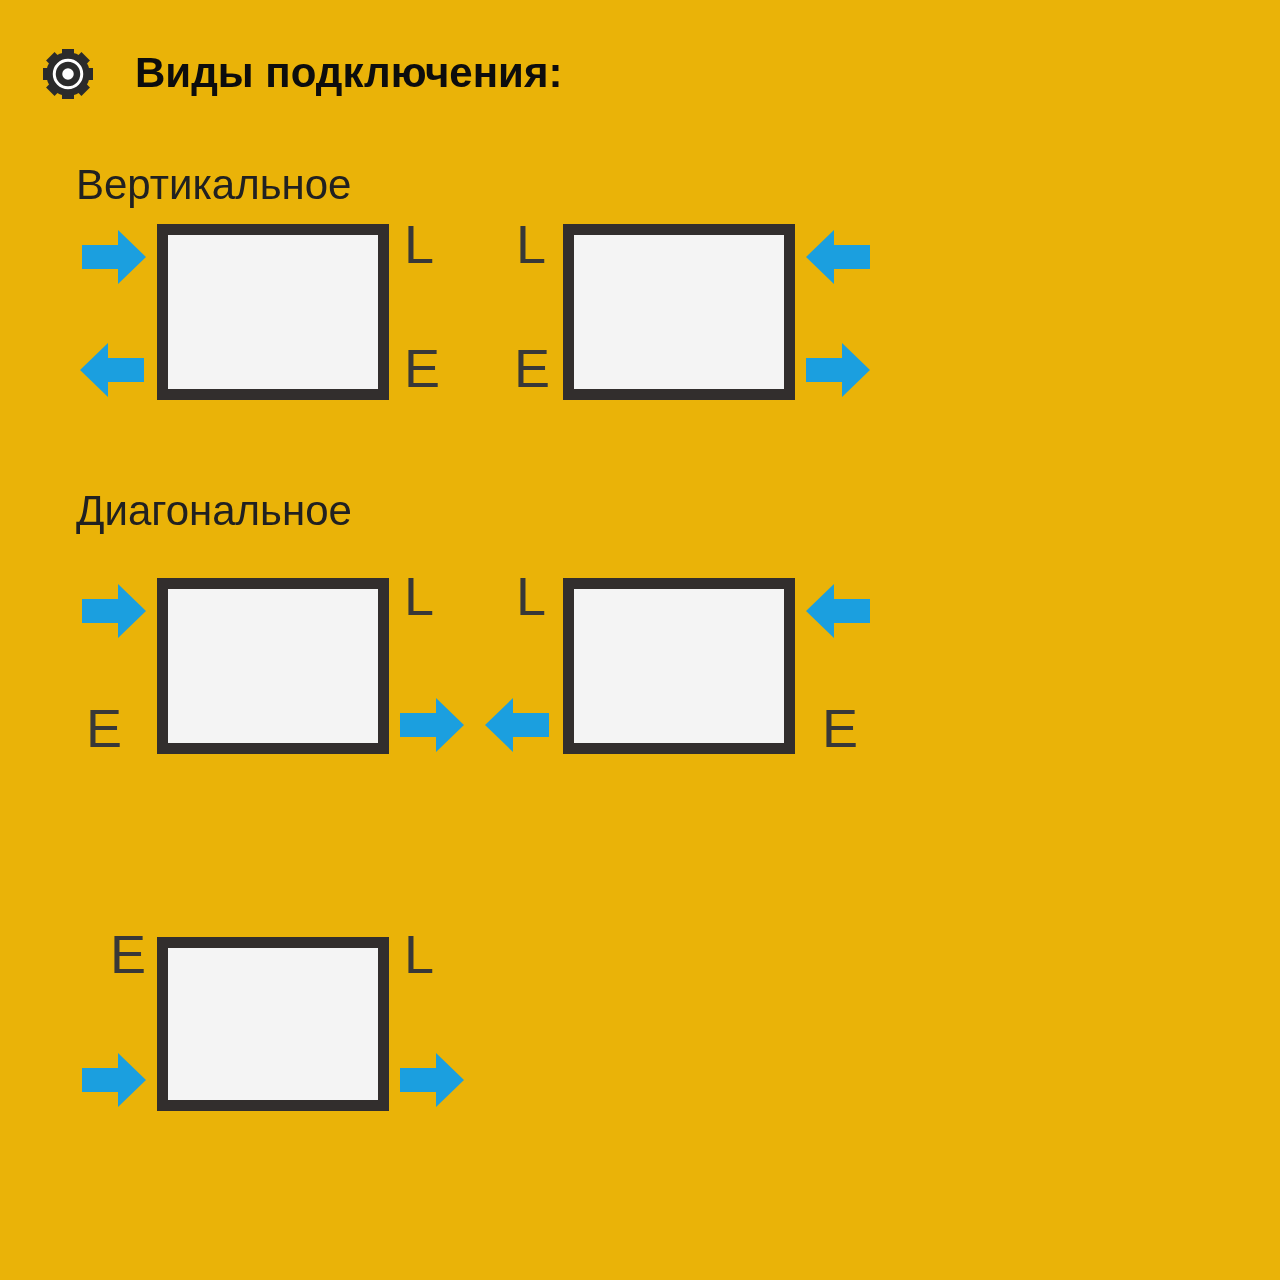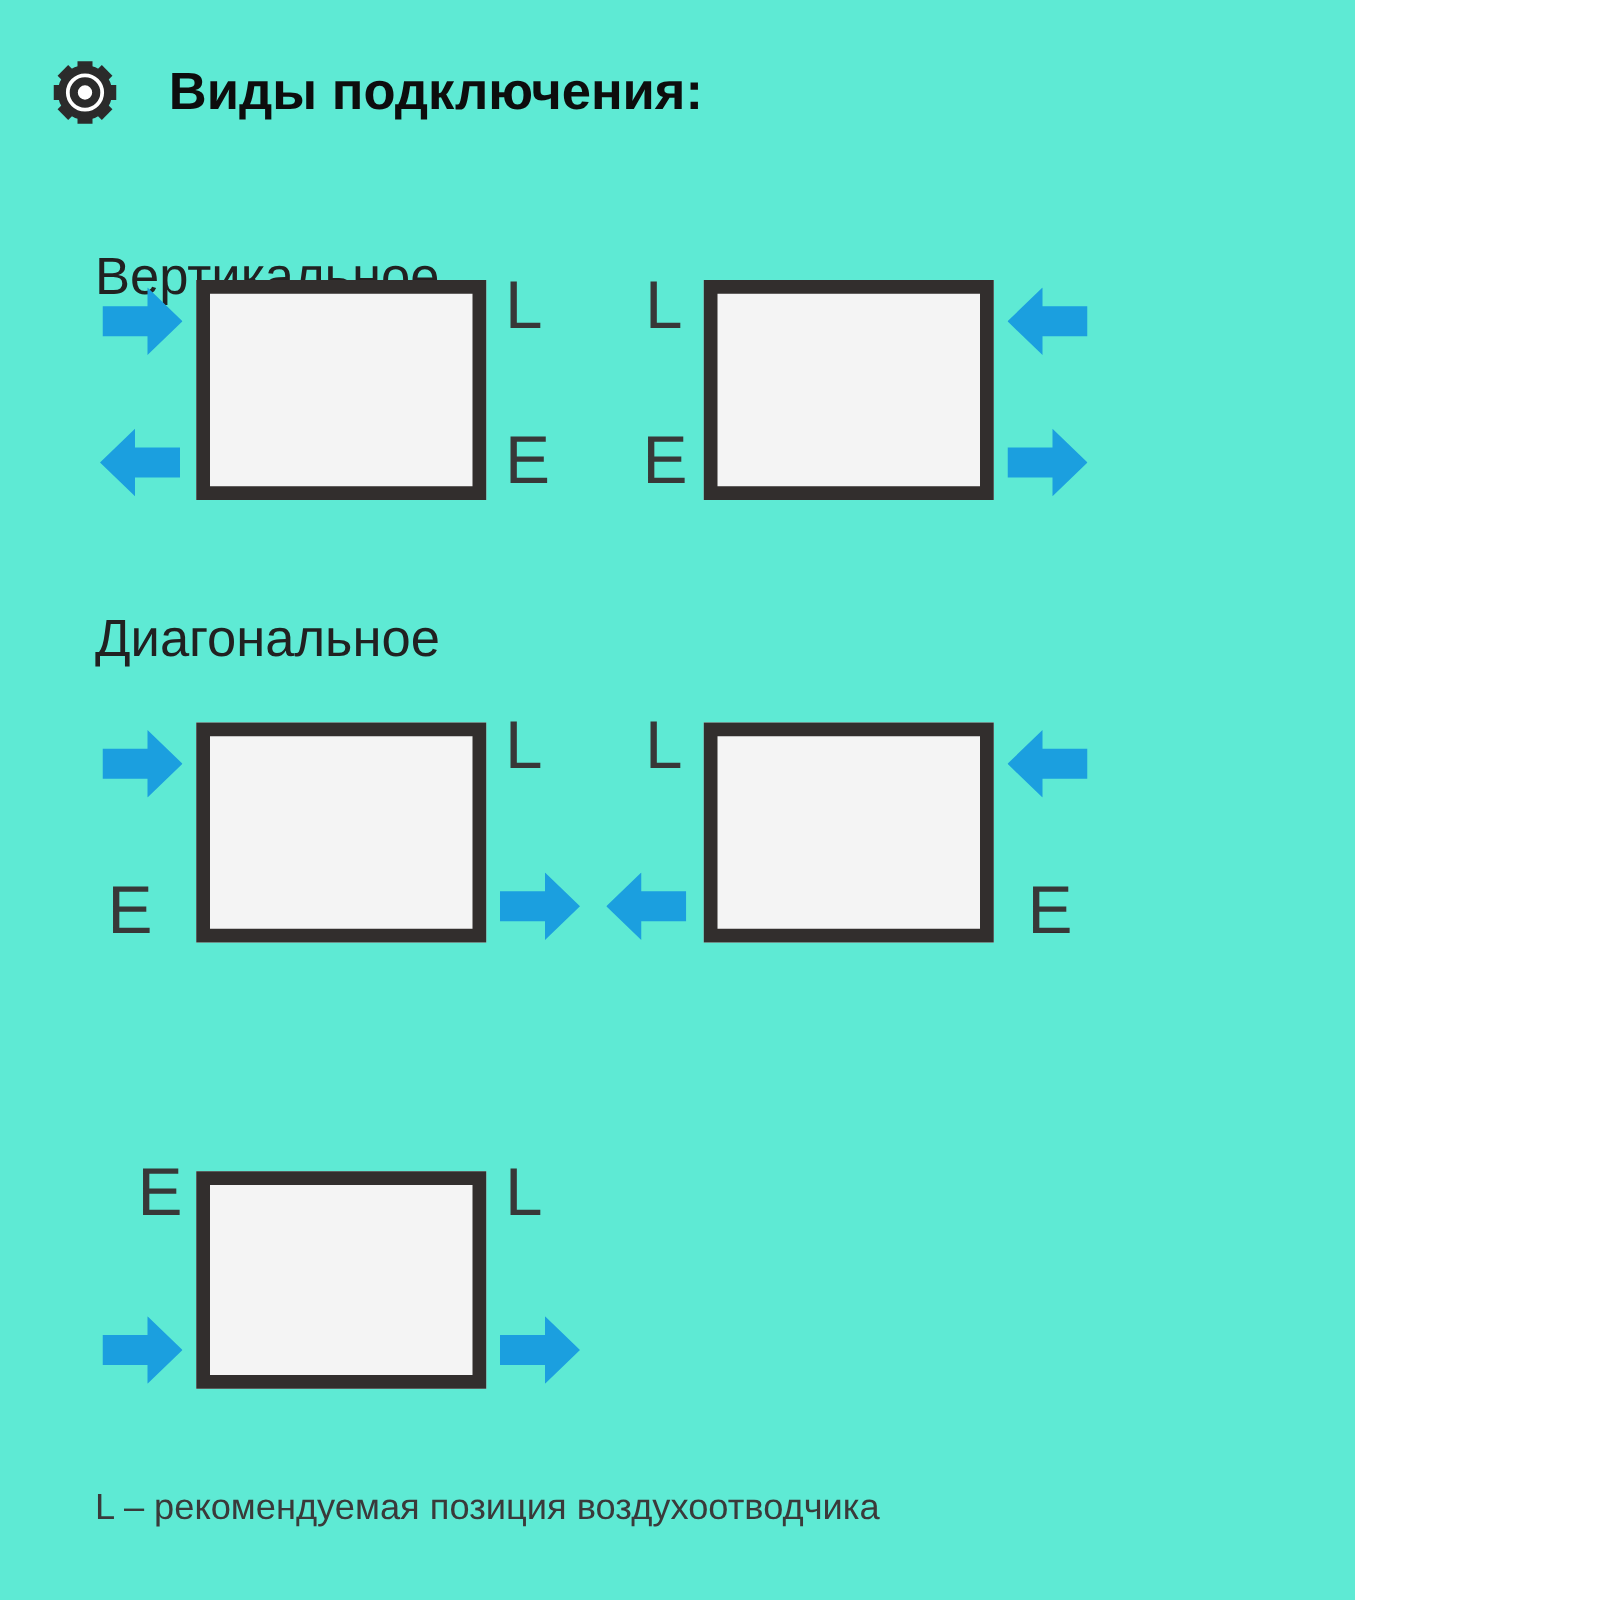--- a/index.html
+++ b/index.html
@@ -3,23 +3,23 @@
 <meta charset="utf-8">
 <style>
   html, body {
     margin: 0;
     padding: 0;
     background: #ffffff;
     font-family: "Liberation Sans", "DejaVu Sans", sans-serif;
   }
   #canvas {
     position: relative;
-    width: 1084px;
+    width: 1280px;
     height: 1280px;
-    background: #5eead4;
+    background: #eab308;
     overflow: hidden;
   }
 
   
   .gear {
     position: absolute;
     left: 36px;
     top: 42px;
     width: 64px;
     height: 64px;
@@ -38,21 +38,21 @@
   
   .section-title {
     position: absolute;
     left: 76px;
     font-size: 42px;
     font-weight: 400;
     color: #212121;
     line-height: 46px;
     white-space: nowrap;
   }
-  .st-1 { top: 162px; margin-top: 36px; }
+  .st-1 { top: 162px; }
   .st-2 { top: 488px; }
   .st-3 { top: 876px; }
 
   
   .radiator {
     position: absolute;
     width: 232px;
     height: 176px;
     box-sizing: border-box;
     border: 11px solid #322e2d;
@@ -192,16 +192,15 @@
   <div class="pipe-label lab-r3-E">E</div>
   <div class="pipe-label lab-r3-L">L</div>
   <svg class="arrow a-r3-in">
       <use href="#block-arrow"></use>
     </svg>
   <svg class="arrow a-r3-out">
       <use href="#block-arrow"></use>
     </svg>
 
   <div class="legend">
-    <div>L – рекомендуемая позиция воздухоотводчика</div>
   </div>
 
 </div>
 
 </body></html>

